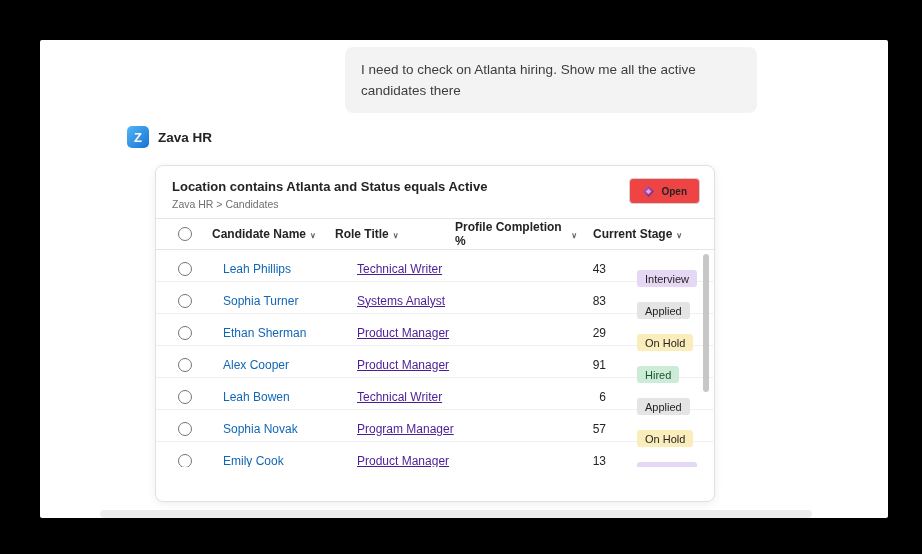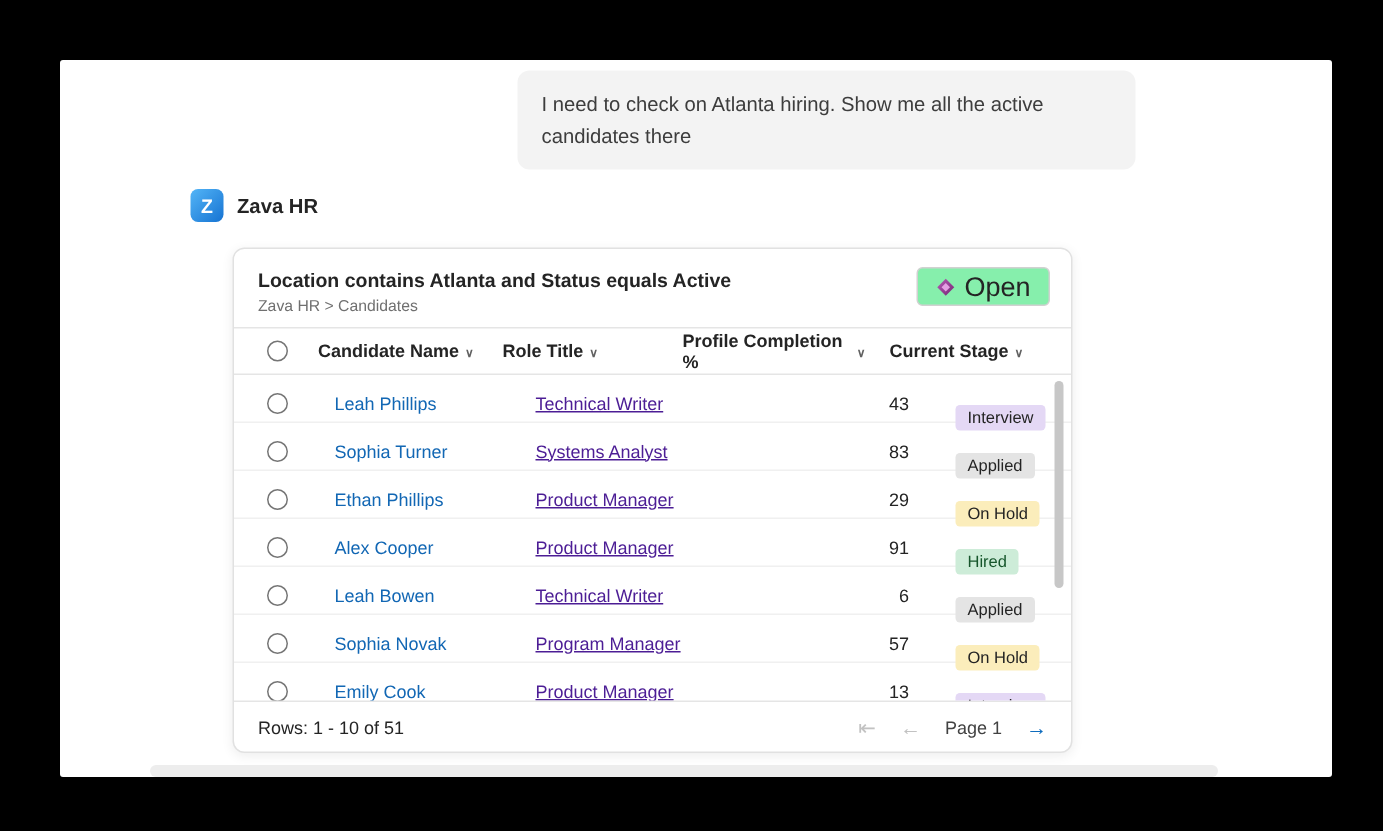--- a/index.html
+++ b/index.html
@@ -31,22 +31,23 @@
     position:absolute; left:115px; top:125px; width:560px; height:337px;
     background:#fff; border:1px solid #e1e1e1; border-radius:8px;
     box-shadow:0 2px 8px rgba(0,0,0,0.07); box-sizing:border-box; overflow:hidden;
   }
   .card-header { position:relative; padding:13px 16px 0; height:52px; box-sizing:border-box; }
   .card-title { font-size:13px; font-weight:700; color:#242424; }
   .card-breadcrumb { font-size:10.5px; color:#707070; margin-top:4px; }
   .open-button {
     position:absolute; right:14px; top:12px; display:flex; align-items:center; gap:6px;
     height:26px; padding:0 12px; border:1px solid #d1d1d1; border-radius:4px;
-    background:#86efac; font-size:18px; color:#242424; cursor:pointer;
+    background:#ef4444; font-size:10px; color:#242424; cursor:pointer;
     font-family:"Liberation Sans", sans-serif;
+    font-weight:bold;
   }
   .table-header, .row {
     display:grid; grid-template-columns:40px 123px 120px 122px 1fr;
     align-items:center; padding:0 16px; box-sizing:border-box;
   }
   .table-header {
     height:32px; border-top:1px solid #e5e5e5; border-bottom:1px solid #e5e5e5;
     font-size:12px; font-weight:700; color:#242424;
   }
   .th { display:flex; align-items:center; gap:4px; }
@@ -163,21 +164,21 @@
     <div class="cell-completion">83</div>
     <div class="cell-stage">
       <span class="badge" style="background: rgb(228, 228, 228); color: rgb(36, 36, 36);">Applied</span>
     </div>
   </div>
 
   <div class="row">
     <div>
       <div class="cb"></div>
     </div>
-    <div class="cell-name">Ethan Phillips</div>
+    <div class="cell-name">Ethan Sherman</div>
     <div class="cell-role">Product Manager</div>
     <div class="cell-completion">29</div>
     <div class="cell-stage">
       <span class="badge" style="background: rgb(251, 237, 187); color: rgb(36, 36, 36);">On Hold</span>
     </div>
   </div>
 
   <div class="row">
     <div>
       <div class="cb"></div>
@@ -222,27 +223,18 @@
     <div class="cell-role">Product Manager</div>
     <div class="cell-completion">13</div>
     <div class="cell-stage">
       <span class="badge" style="background: rgb(228, 216, 245); color: rgb(36, 36, 36);">Interview</span>
     </div>
   </div>
 </div>
       <div class="scrollbar"></div>
     </div>
 
-    <div class="card-footer">
-      <div>Rows: 1 - 10 of 51</div>
-      <div class="pagination">
-        <span class="pg-icon pg-disabled">⇤</span>
-        <span class="pg-icon pg-disabled">←</span>
-        <span class="page-label">Page 1</span>
-        <span class="pg-icon pg-next">→</span>
-      </div>
-    </div>
 
   </div>
 
   <div class="bottom-strip"></div>
 
 </div>
 
 </body></html>

